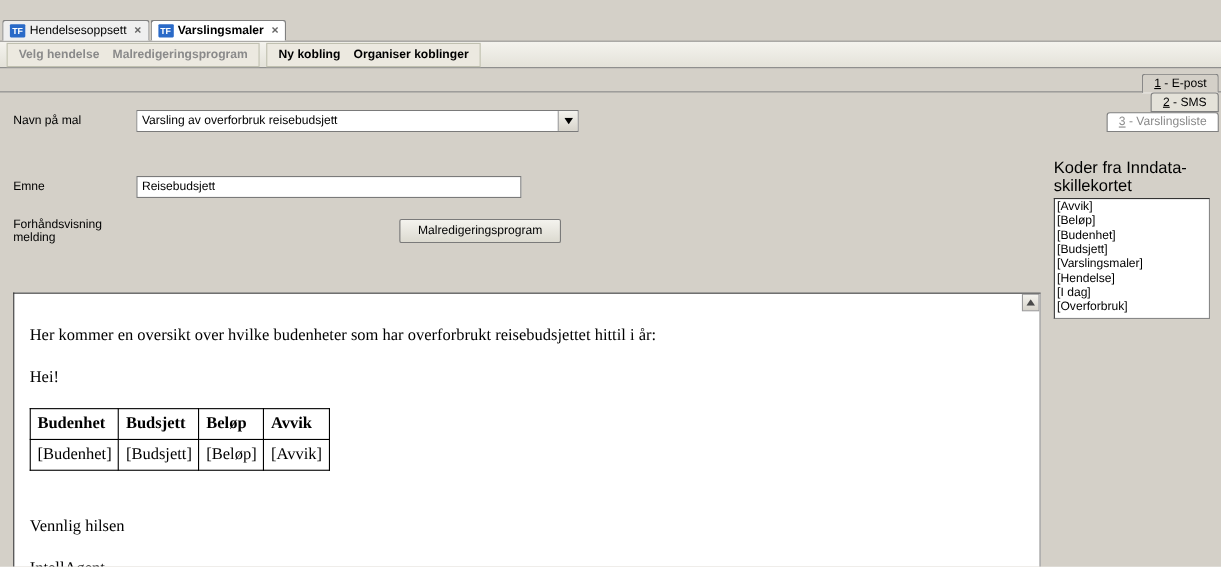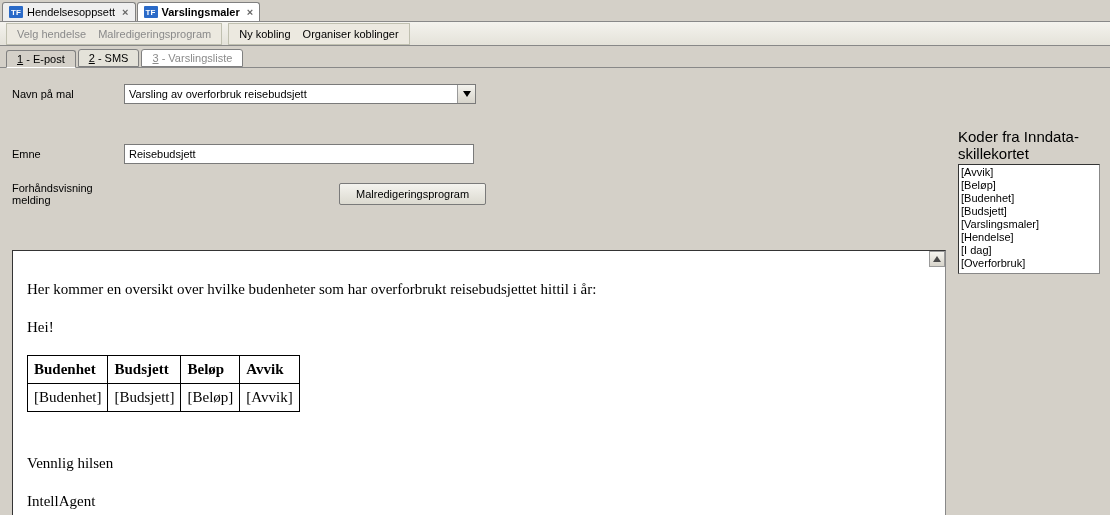--- a/index.html
+++ b/index.html
@@ -7,21 +7,21 @@
     margin: 0; padding: 0;
     width: 1110px; height: 515px;
     font-family: Tahoma, Arial, sans-serif;
     font-size: 11px;
     background: #d4d0c8;
     color: #000;
     overflow: hidden;
   }
   
   .win-tabs {
-    height: 22px;
+    height: 38px;
     background: #d4d0c8;
     border-bottom: 1px solid #888;
     display: flex;
     align-items: flex-end;
     padding-left: 2px;
     padding-top: 2px;
   }
   .win-tab {
     display: flex;
     align-items: center;
@@ -71,28 +71,30 @@
     height: 22px;
     padding: 0 4px;
     border: 1px solid #c0c0b0;
     background: #ece9e0;
     margin-right: 4px;
   }
   .menugrp.disabled > span { color: #8a8a8a; }
   .menugrp > span {
     padding: 0 6px;
     cursor: pointer;
+    font-weight: bold;
   }
   
   .subtabs {
     display: flex;
     align-items: flex-end;
     height: 22px;
     padding: 4px 0 0 6px;
     border-bottom: 1px solid #888;
+    flex-direction: column;
   }
   .subtab {
     border: 1px solid #808080;
     border-bottom: 1px solid #fff;
     background: #d4d0c8;
     padding: 2px 10px 2px 10px;
     margin-right: 2px;
     cursor: pointer;
     border-top-left-radius: 3px;
     border-top-right-radius: 3px;
@@ -127,21 +129,21 @@
     align-items: center;
     margin-bottom: 6px;
   }
   .form-row label.fl {
     width: 112px;
     color: #000;
   }
   .combo {
     display: flex;
     align-items: flex-start;
-    width: 352px;
+    width: 402px;
     height: 20px;
     border: 1px solid #7a7a7a;
     background: #fff;
   }
   .combo input {
     flex: 1; border: none; outline: none;
     font: inherit; height: 18px; padding: 0 4px;
     background: #fff;
   }
   .combo .dd {
@@ -161,21 +163,21 @@
   .btn {
     border: 1px solid #7a7a7a;
     background: linear-gradient(#f4f3ee,#dcdad0);
     height: 22px;
     padding: 0 16px;
     font: inherit;
     cursor: pointer;
     border-radius: 2px;
   }
   .row-emne { margin-top: 34px; }
-  .row-prog { margin-top: 12px; }
+  .row-prog { margin-top: 12px; gap: 24px; }
   .row-prog .btn { margin-left: 215px; }
 
   
   .preview-wrap {
     position: relative;
     margin-top: 38px;
     border: 1px inset #888;
     flex: 1;
     background: #fff;
     overflow: hidden;

